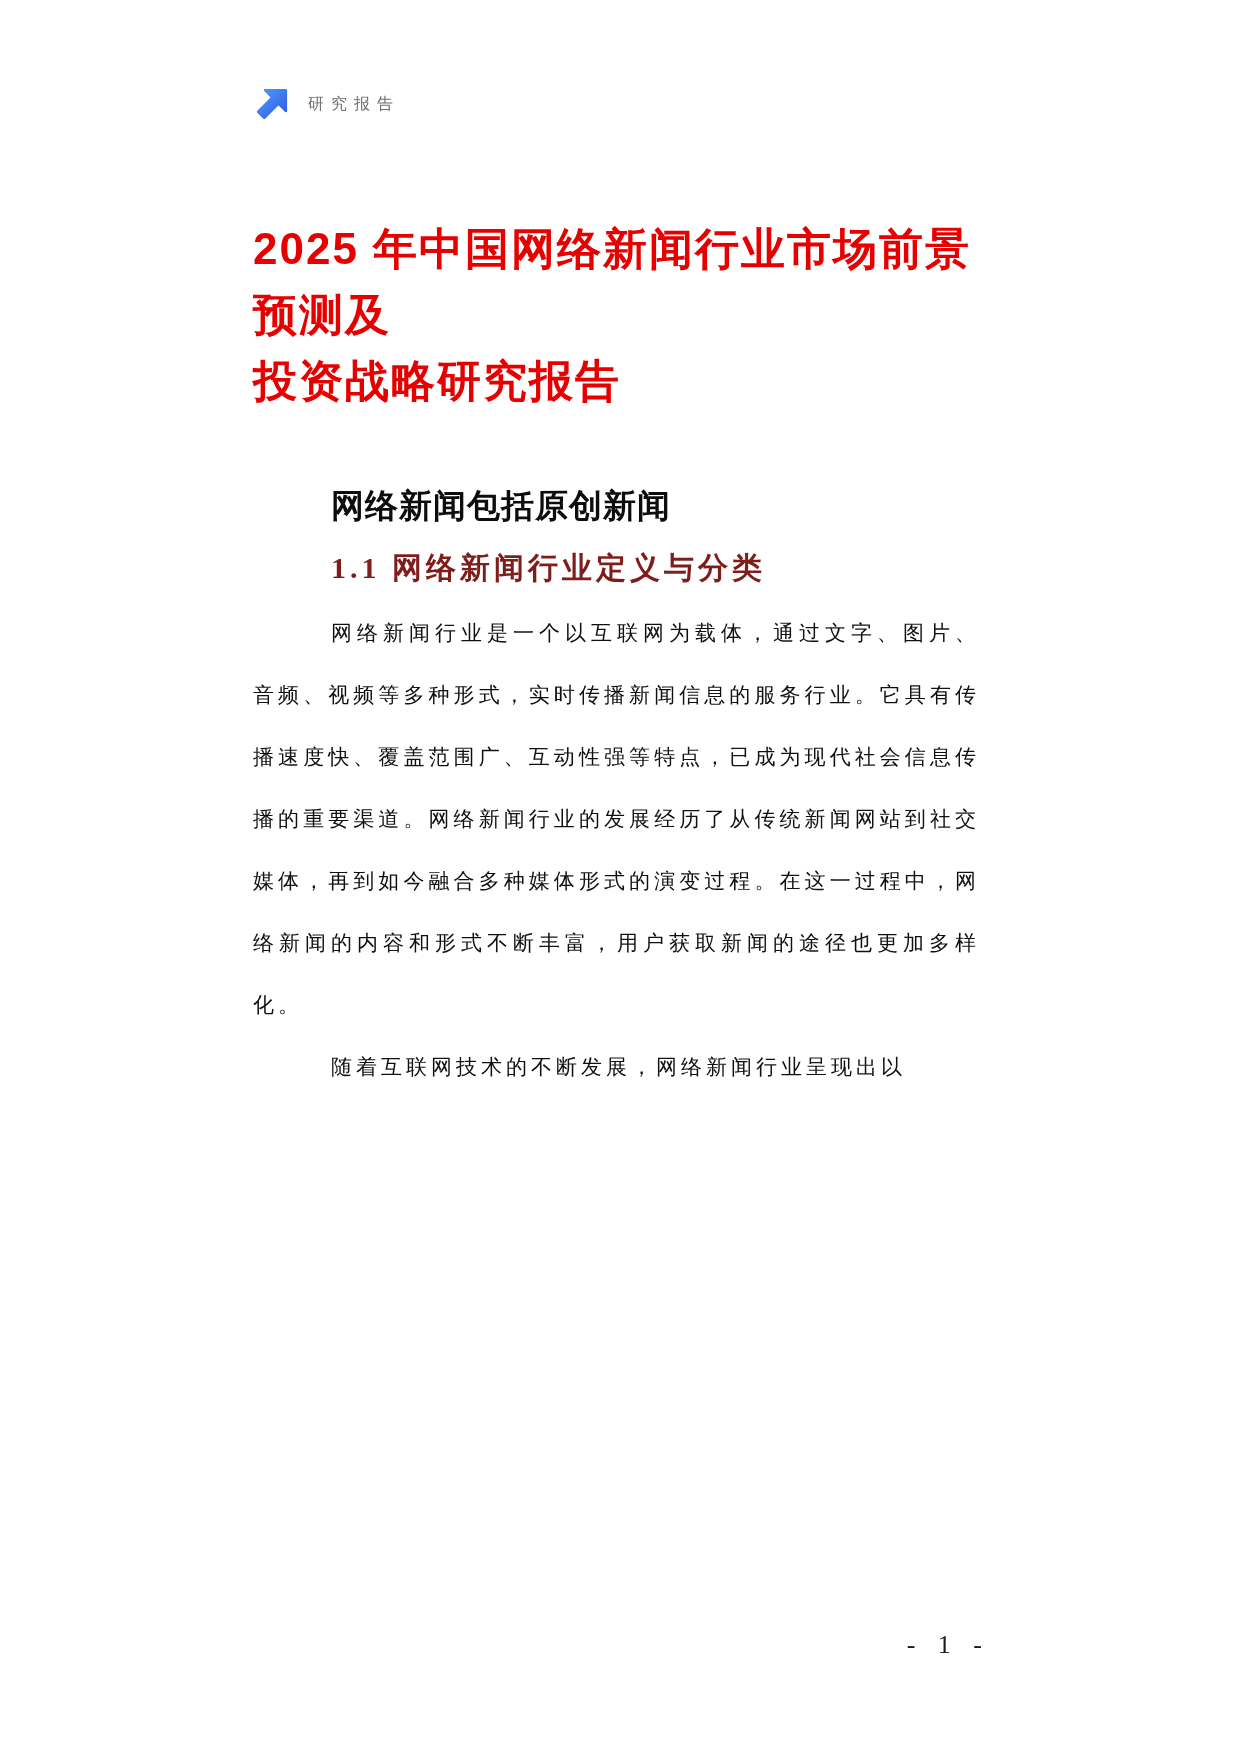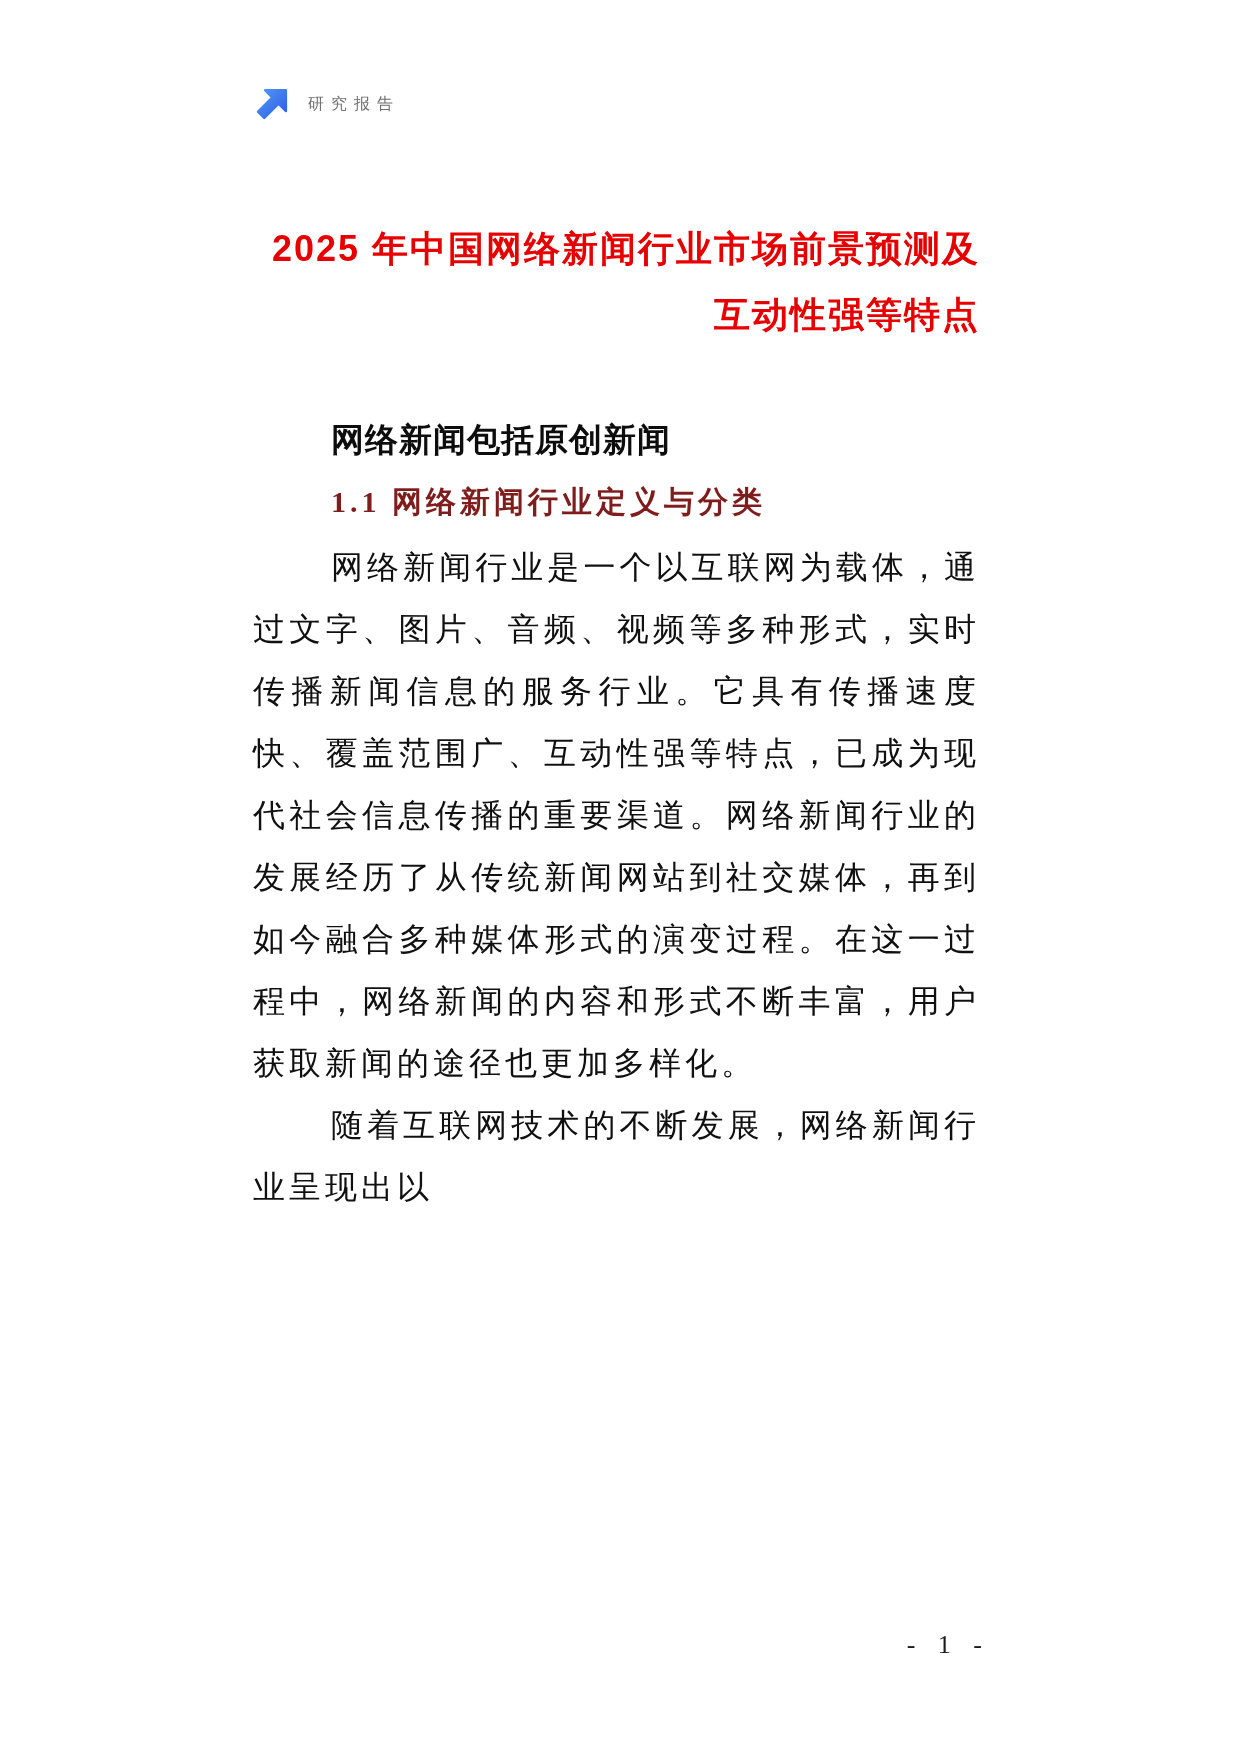--- a/index.html
+++ b/index.html
@@ -30,24 +30,24 @@
   .logo-text {
     font-family: "Liberation Sans", sans-serif;
     font-size: 16px;
     letter-spacing: 7px;
     color: #6e6e6e;
     white-space: nowrap;
   }
   
   .doc-title {
     margin: 93px 0 0 0;
-    text-align: right;
+    text-align: left;
     font-family: "Liberation Sans", sans-serif;
     font-weight: bold;
-    font-size: 36px;
+    font-size: 44px;
     line-height: 66px;
     color: #e60000;
     letter-spacing: 2px;
   }
   
   .chapter-heading {
     margin: 69px 0 0 0;
     padding-left: 78px;
     font-family: "Liberation Sans", sans-serif;
     font-weight: bold;
@@ -61,21 +61,21 @@
     padding-left: 78px;
     font-size: 30px;
     line-height: 42px;
     letter-spacing: 4px;
     color: #7f1d1d;
   }
   
   .body-text { margin-top: 13px; }
   .body-text p {
     margin: 0;
-    font-size: 32px;
+    font-size: 21px;
     line-height: 62px;
     letter-spacing: 4px;
     text-indent: 78px;
     text-align: justify;
     text-justify: inter-character;
     color: #101010;
   }
   
   .page-number {
     position: absolute;
@@ -105,21 +105,21 @@
             </linearGradient>
           </defs>
           <path d="M14 6 H38 V30 L29.5 21.5 L13 38 L6 31 L22.5 14.5 Z" fill="url(#logoGrad)" stroke="url(#logoGrad)" stroke-width="3" stroke-linejoin="round"></path>
         </svg>
       </span>
       <span class="logo-text">研究报告</span>
     </div>
 
     <h1 class="doc-title">
       <div>2025 年中国网络新闻行业市场前景预测及</div>
-      <div>互动性强等特点</div>
+      <div>投资战略研究报告</div>
     </h1>
 
     <h2 class="chapter-heading">网络新闻包括原创新闻</h2>
 
     <h3 class="section-heading">1.1 网络新闻行业定义与分类</h3>
 
     <div class="body-text">
       <p>网络新闻行业是一个以互联网为载体，通过文字、图片、音频、视频等多种形式，实时传播新闻信息的服务行业。它具有传播速度快、覆盖范围广、互动性强等特点，已成为现代社会信息传播的重要渠道。网络新闻行业的发展经历了从传统新闻网站到社交媒体，再到如今融合多种媒体形式的演变过程。在这一过程中，网络新闻的内容和形式不断丰富，用户获取新闻的途径也更加多样化。</p>
       <p>随着互联网技术的不断发展，网络新闻行业呈现出以</p>
     </div>

